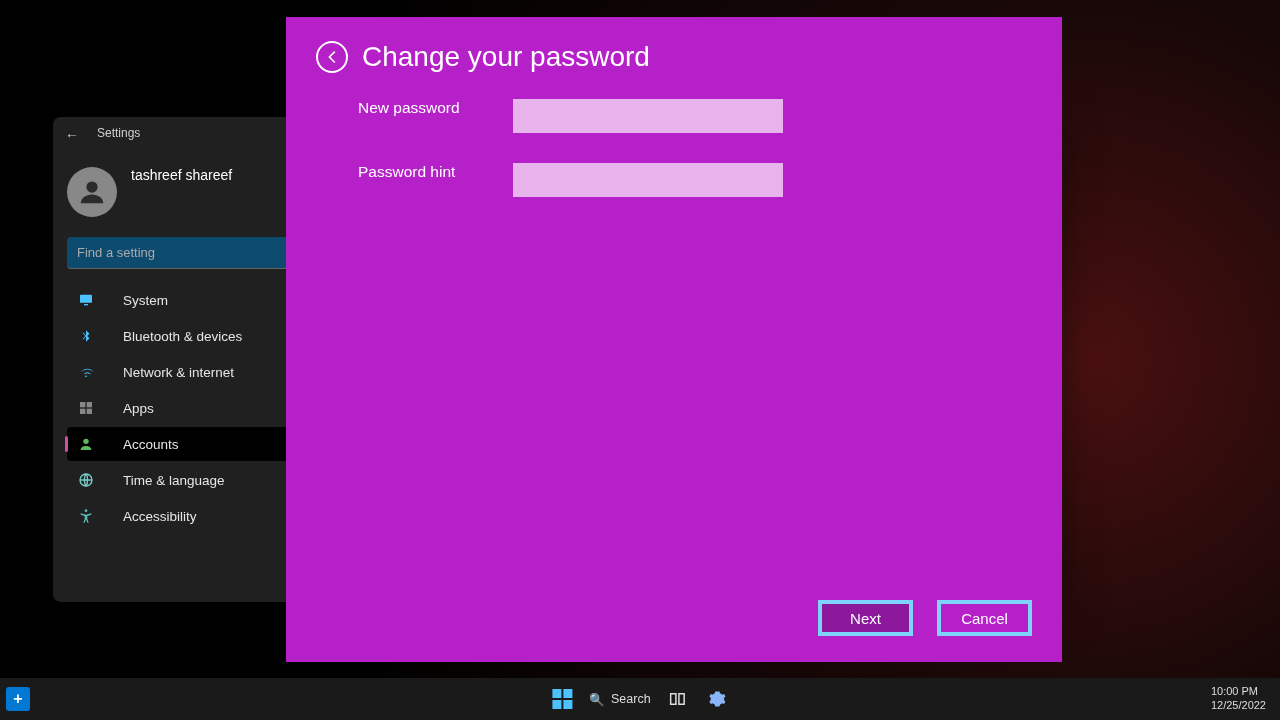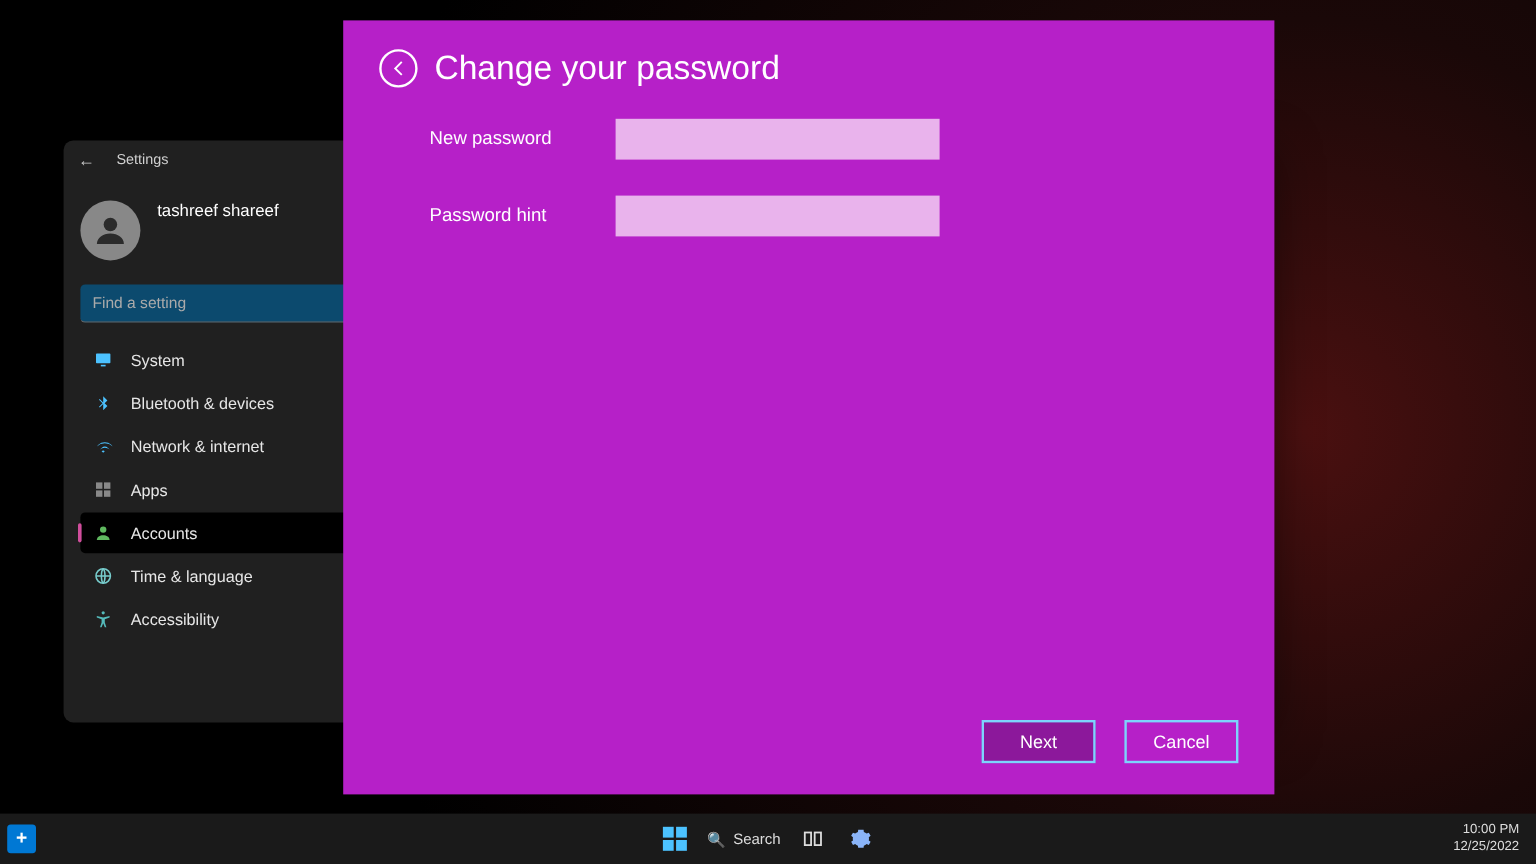--- a/index.html
+++ b/index.html
@@ -42,21 +42,21 @@
     background: #0c4a6e;
     border: none; border-bottom: 1px solid #666;
     border-radius: 4px;
     color: #ccc; padding: 0 30px 0 10px;
     font-size: 13px;
   }
   .search-input::placeholder { color: #aaa; }
   .search-icon { position:absolute; right:8px; top:7px; color:#aaa; font-size:13px; }
   .nav { display:flex; flex-direction:column; gap: 2px; margin-right: 12px;}
   .nav-item {
-    display:flex; align-items:center; gap: 14px;
+    display:flex; align-items:center; gap: 28px;
     height: 34px; padding: 0 10px;
     font-size: 13.5px; color: #e6e6e6;
     border-radius: 4px; cursor:pointer;
     position: relative;
   }
   .nav-item.active { background: #000000; }
   .nav-item.active::before {
     content:""; position:absolute; left:-2px; top:9px; bottom:9px; width:3px;
     background: #d04e9c; border-radius: 2px;
   }
@@ -88,36 +88,36 @@
   }
   .modal-header { display:flex; align-items:center; gap: 14px; margin-bottom: 26px;}
   .modal-back {
     width: 32px; height:32px; border:2px solid #fff; border-radius:50%;
     display:flex; align-items:center; justify-content:center;
     cursor:pointer; flex-shrink:0;
   }
   .modal-back svg { width:18px; height:18px; fill:#fff; }
   .modal-title { font-size: 28px; font-weight: 350; }
   .form { padding-left: 42px; display:flex; flex-direction:column; gap: 30px;}
-  .form-row { display:flex; align-items:center; }
+  .form-row { display:flex; }
   .form-label { width: 155px; font-size: 15.5px; font-weight: 400;}
   .form-input {
     width: 270px; height: 34px;
     background: #e9b3ec;
     border: none; padding: 0 8px;
     font-size: 14px;
   }
   .modal-footer {
     margin-top: auto;
     display:flex; gap: 24px; justify-content:flex-end;
     padding-bottom: 6px;
   }
   .btn {
     width: 95px; height: 36px;
-    border: 2px solid #7dd3fc;
+    border: 4px solid #7dd3fc;
     background: transparent;
     color:#fff; font-size: 15px;
     cursor:pointer;
   }
   .btn.primary { background: #8c189b; }
 
   
   .taskbar {
     position:absolute; left:0; right:0; bottom:0; height:42px;
     background: #1a1a1a;
@@ -126,21 +126,21 @@
   }
   .tb-left { display:flex; align-items:center; padding-left:6px;}
   .plus-btn {
     width: 24px; height:24px; background:#0078d4; border-radius:3px;
     display:flex; align-items:center; justify-content:center;
     color:#fff; font-size:16px; font-weight:bold;
   }
   .tb-center { position:absolute; left:50%; transform:translateX(-50%); display:flex; align-items:center; gap: 14px;}
   .tb-icon { width: 26px; height:26px; display:flex; align-items:center; justify-content:center; color:#ddd;}
   .tb-search { display:flex; align-items:center; gap:6px; color:#ddd; font-size:12.5px;}
-  .tb-right { margin-left:auto; padding-right: 14px; text-align:right; color:#ddd; font-size:11px; line-height:1.25;}
+  .tb-right { margin-left:auto; padding-right: 14px; text-align:left; color:#ddd; font-size:11px; line-height:1.25;}
   .start-logo { display:grid; grid-template-columns: 9px 9px; grid-template-rows:9px 9px; gap:2px;}
   .start-logo div { background:#4cc2ff;}
 </style>
 </head>
 <body>
 
 <div class="settings-window">
   <div class="settings-titlebar">
     <span class="back">←</span>
     <span>Settings</span>

